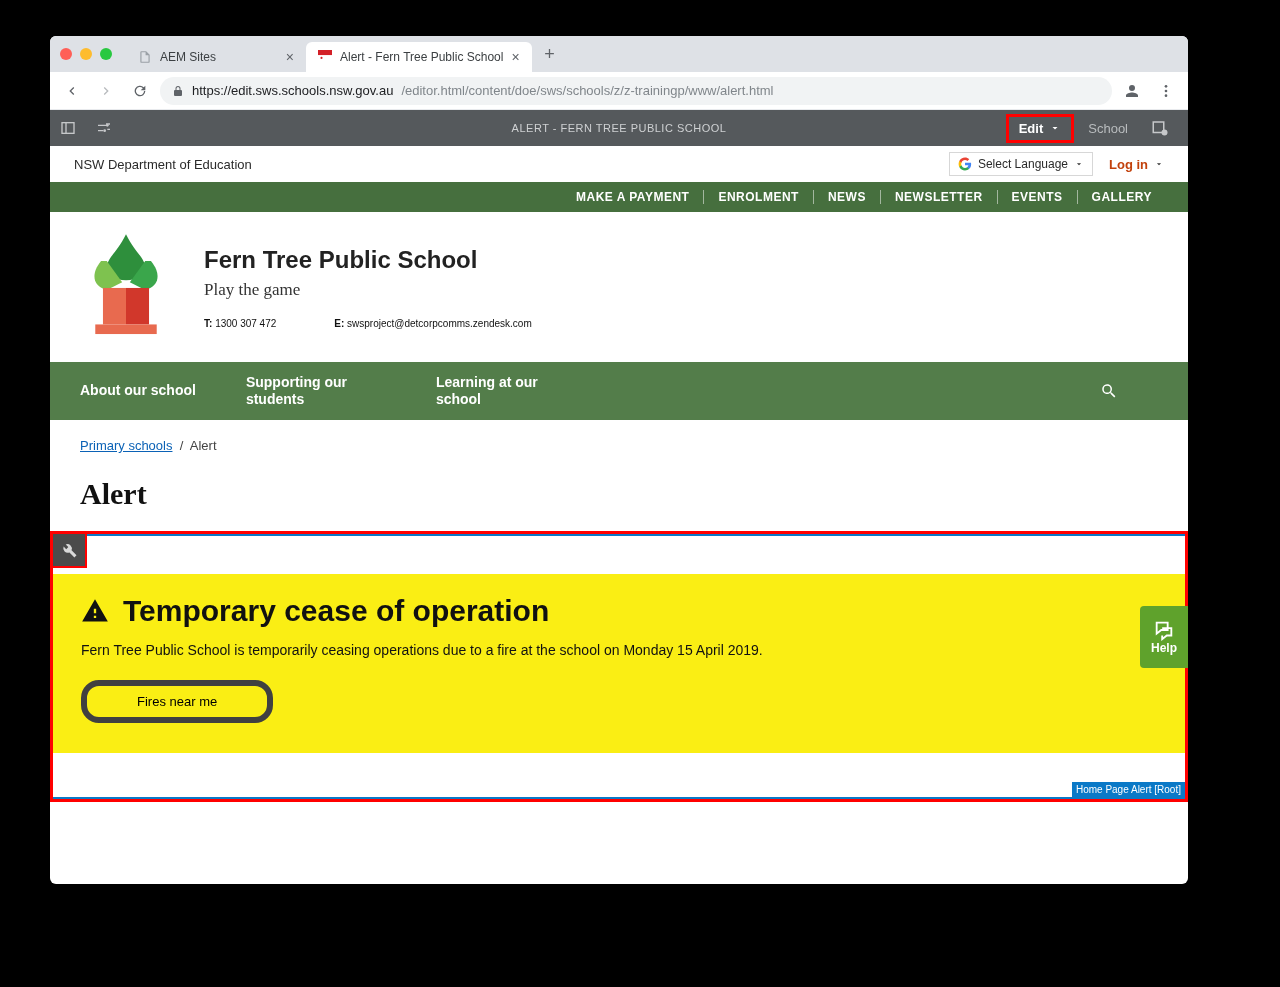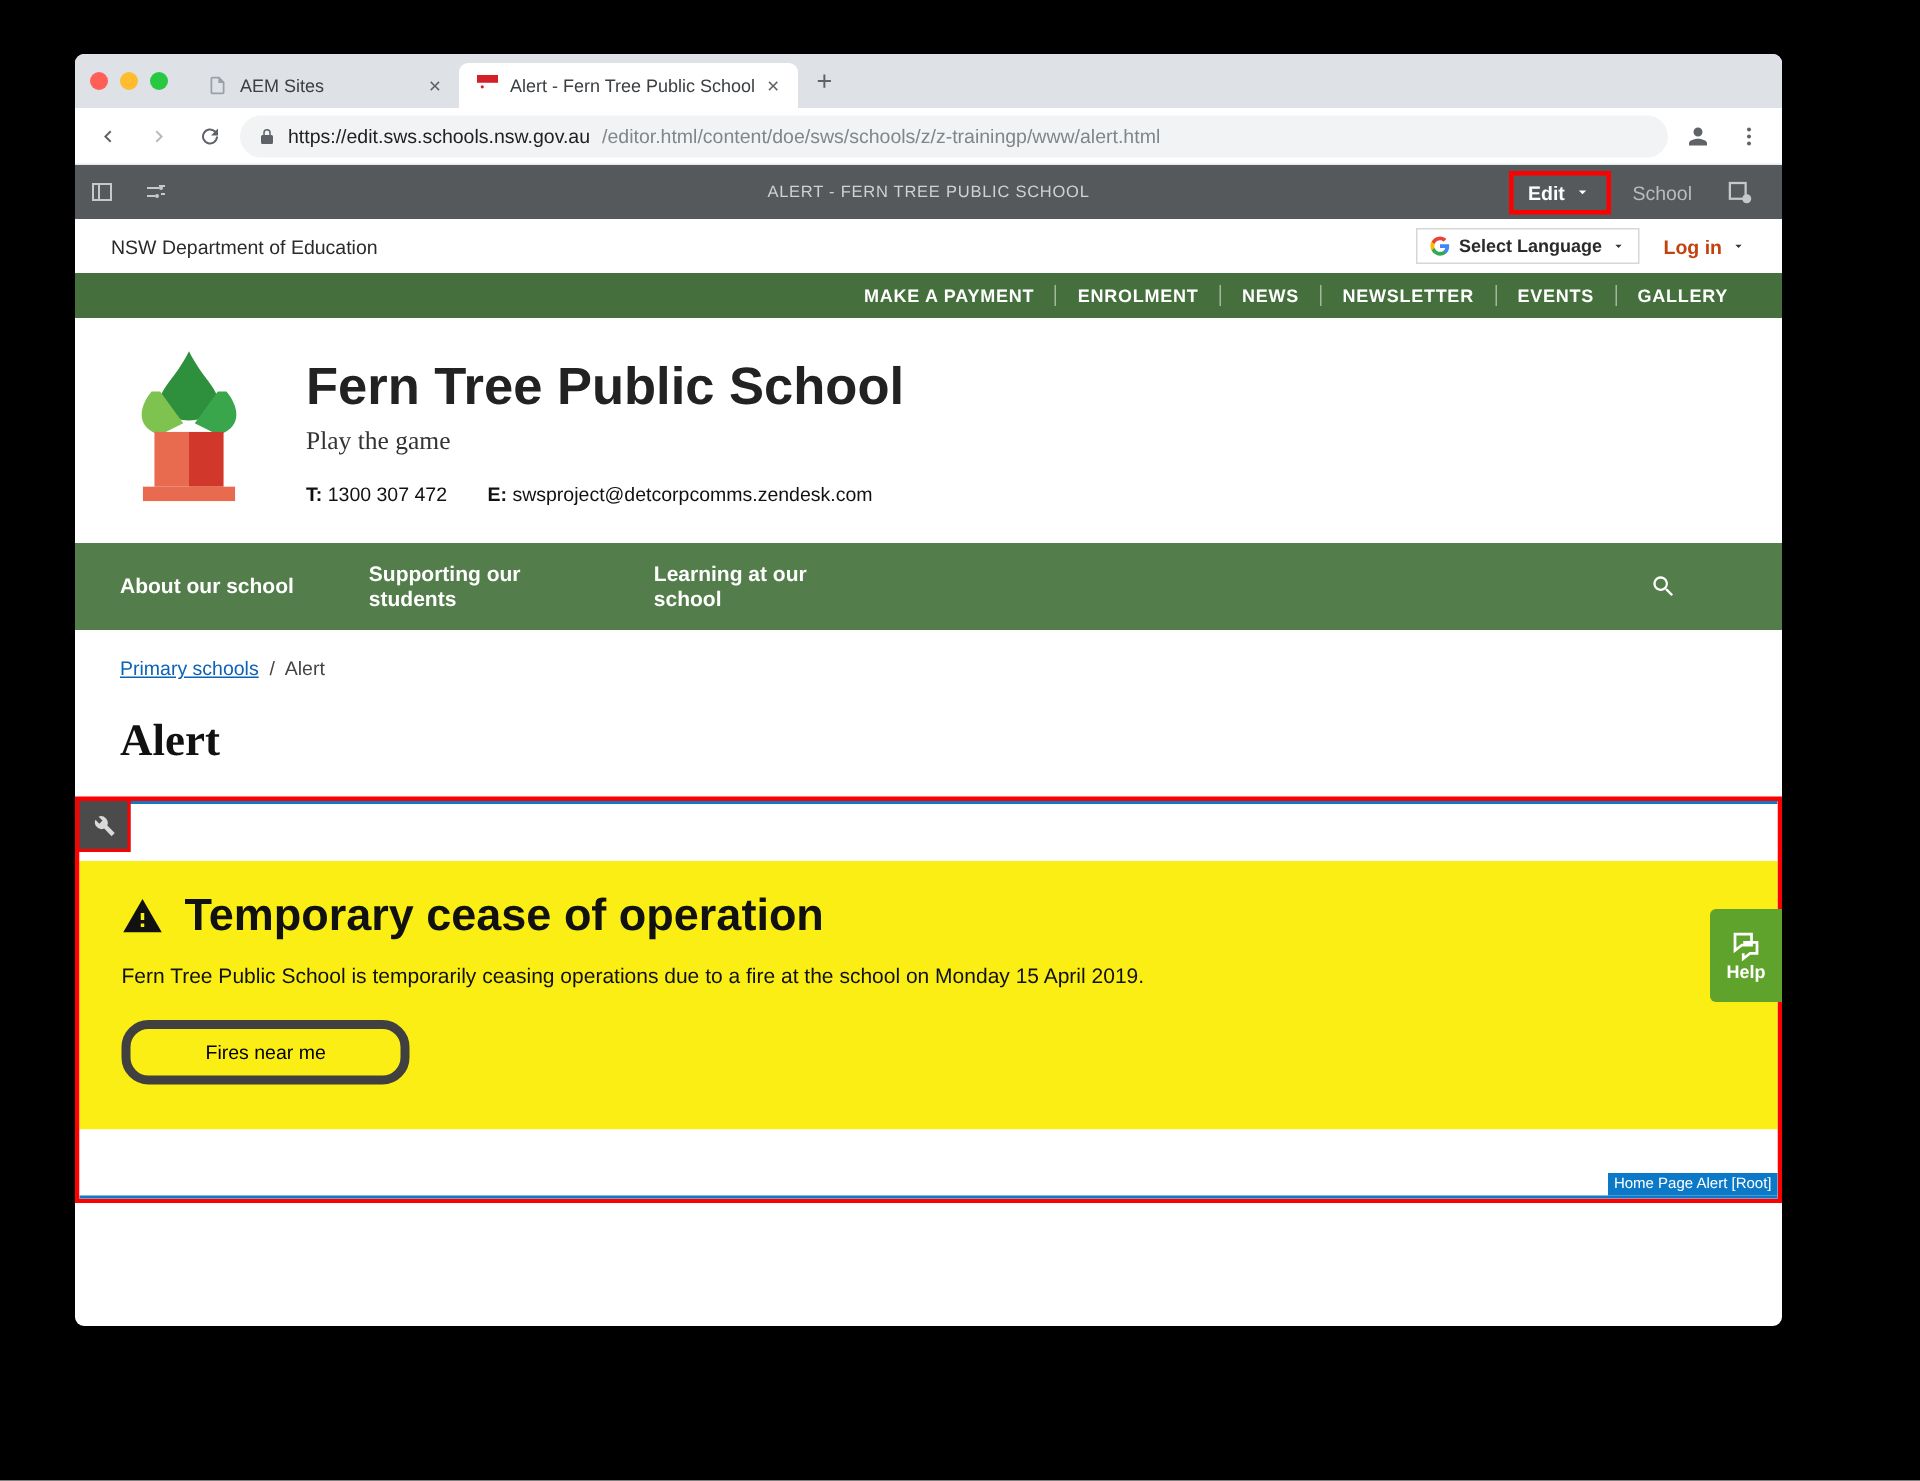--- a/index.html
+++ b/index.html
@@ -30,34 +30,34 @@
   .editorbar { height: 36px; background: #55595c; display: flex; align-items: center; color: #cfd1d3; font-size: 12px; position: relative; }
   .editorbar .ebtn { width: 36px; height: 36px; display: flex; align-items: center; justify-content: center; cursor: pointer; color: #c6c8ca; }
   .editorbar .etitle { position: absolute; left: 0; right: 0; text-align: center; letter-spacing: .5px; font-size: 11px; pointer-events: none; }
   .editorbar .right { margin-left: auto; display: flex; align-items: center; gap: 14px; padding-right: 10px; }
   .edit-chip { border: 3px solid #ff0000; padding: 4px 10px; display: flex; align-items: center; gap: 6px; color: #fff; font-weight: 600; font-size: 13px; }
   .preview { color: #b9bcbe; font-size: 13px; cursor: pointer; }
 
   
   .topstrip { height: 36px; background: #fff; display: flex; align-items: center; padding: 0 24px; font-size: 13px; color: #2a2a2a; justify-content: space-between; }
   .topstrip .right { margin-left: auto; display: flex; align-items: center; gap: 16px; }
-  .langsel { border: 1px solid #d7d7d7; padding: 4px 8px; display: flex; align-items: center; gap: 6px; font-size: 12px; cursor: pointer; font-weight: bold; }
+  .langsel { border: 1px solid #d7d7d7; padding: 4px 8px; display: flex; align-items: center; gap: 6px; font-size: 12px; cursor: pointer; }
   .login { font-size: 13px; color: #c2410c; font-weight: 600; cursor: pointer; display: flex; align-items: center; gap: 6px; }
 
   
   .greenstrip { background: #466f3e; height: 30px; display: flex; justify-content: flex-end; padding-right: 22px; }
   .greenstrip a { color: #fff; font-size: 12px; letter-spacing: .5px; font-weight: 700; padding: 0 14px; display: flex; align-items: center; text-decoration: none; cursor: pointer; }
   .greenstrip .sep { width: 1px; background: rgba(255,255,255,.5); height: 14px; align-self: center; }
 
   
   .sheader { display: flex; padding: 20px 28px; align-items: center; gap: 30px; }
   .logo { width: 96px; height: 110px; position: relative; }
-  .stitle h1 { font-family: Arial, sans-serif; font-weight: 800; font-size: 35px; color: #222; }
+  .stitle h1 { font-family: Arial, sans-serif; font-weight: 800; font-size: 24px; color: #222; }
   .stitle .tag { font-family: Georgia, serif; font-size: 17px; color: #333; margin-top: 6px; }
-  .contacts { margin-top: 18px; font-size: 13px; color: #111; display: flex; gap: 27px; }
+  .contacts { margin-top: 18px; font-size: 10px; color: #111; display: flex; gap: 58px; }
   .contacts b { font-weight: 700; }
 
   
   .mainnav { background: #537d4a; height: 58px; display: flex; align-items: center; padding: 0 30px; color: #fff; gap: 50px; }
   .mainnav .item { font-size: 14px; font-weight: 600; max-width: 140px; line-height: 1.25; cursor: pointer; }
   .mainnav .search { margin-left: auto; cursor: pointer; padding-right: 40px; }
 
   
   .crumbs { padding: 18px 30px 10px; font-size: 13px; color: #444; }
   .crumbs a { color: #0b62b6; text-decoration: underline; cursor: pointer; }

